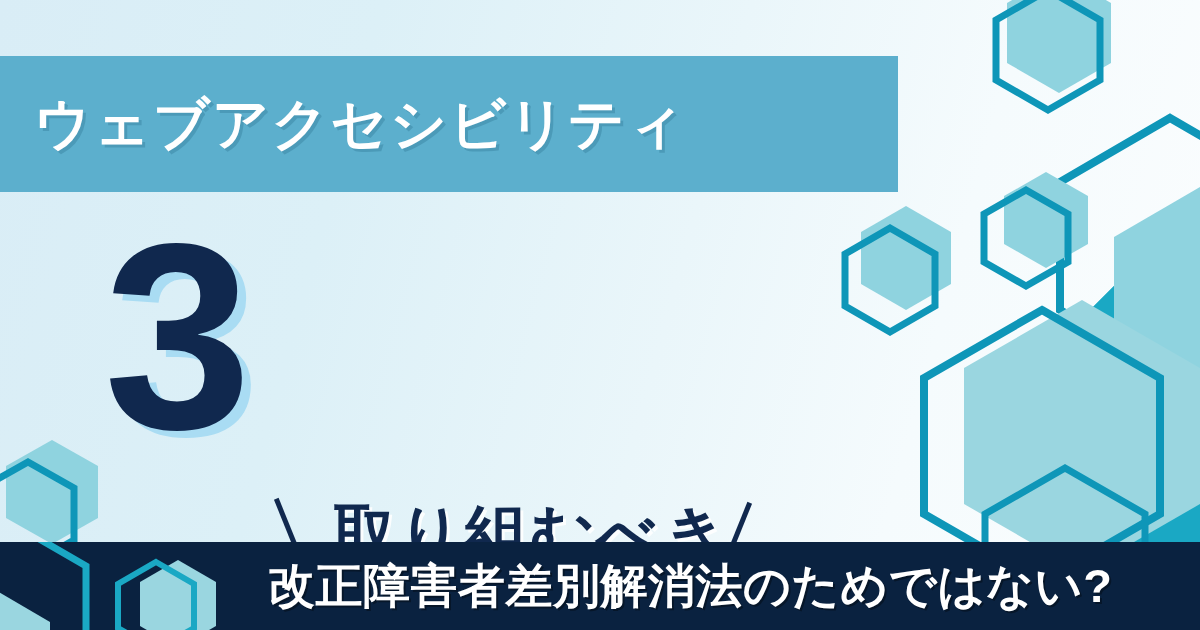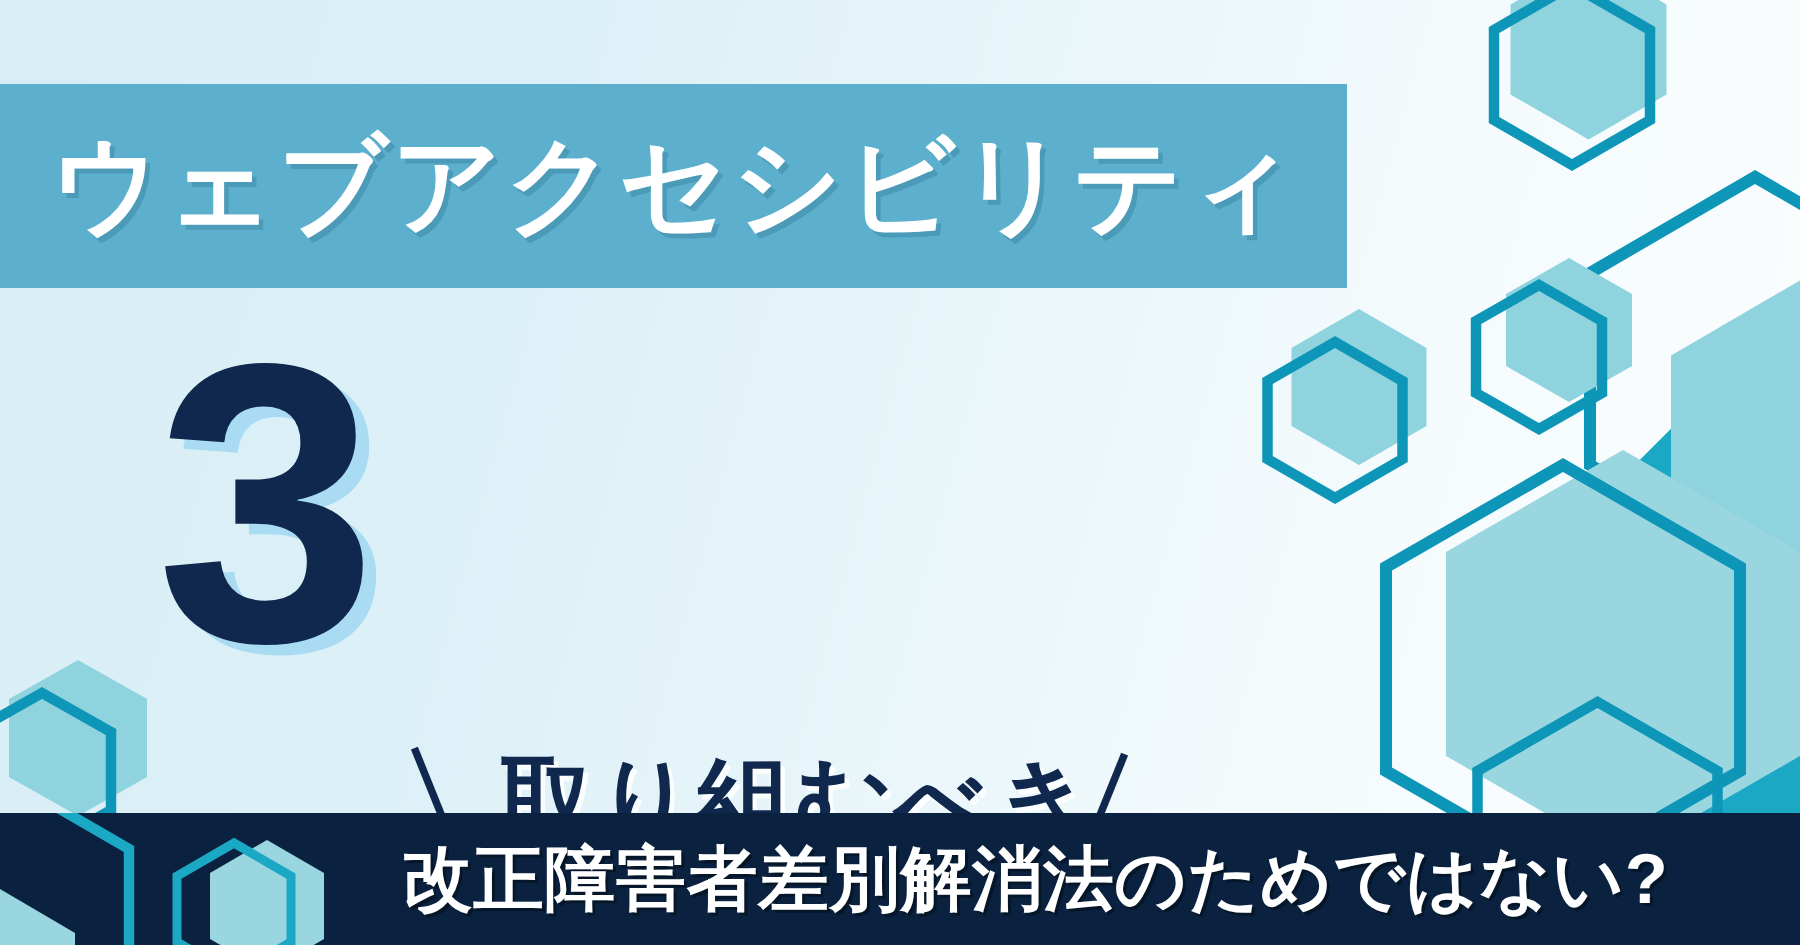--- a/index.html
+++ b/index.html
@@ -32,21 +32,21 @@
     width: 898px;
     height: 136px;
     background: #5cafcd;
     display: flex;
     align-items: center;
     box-sizing: border-box;
     padding-left: 34px;
   }
   .cat-band .cat-text {
     color: #ffffff;
-    font-size: 72px;
+    font-size: 56px;
     font-weight: 700;
     letter-spacing: 2px;
     line-height: 1;
     white-space: nowrap;
     text-shadow: 3px 3px 0 rgba(20,80,110,0.22);
   }
 
   
   .headline {
     position: absolute;

